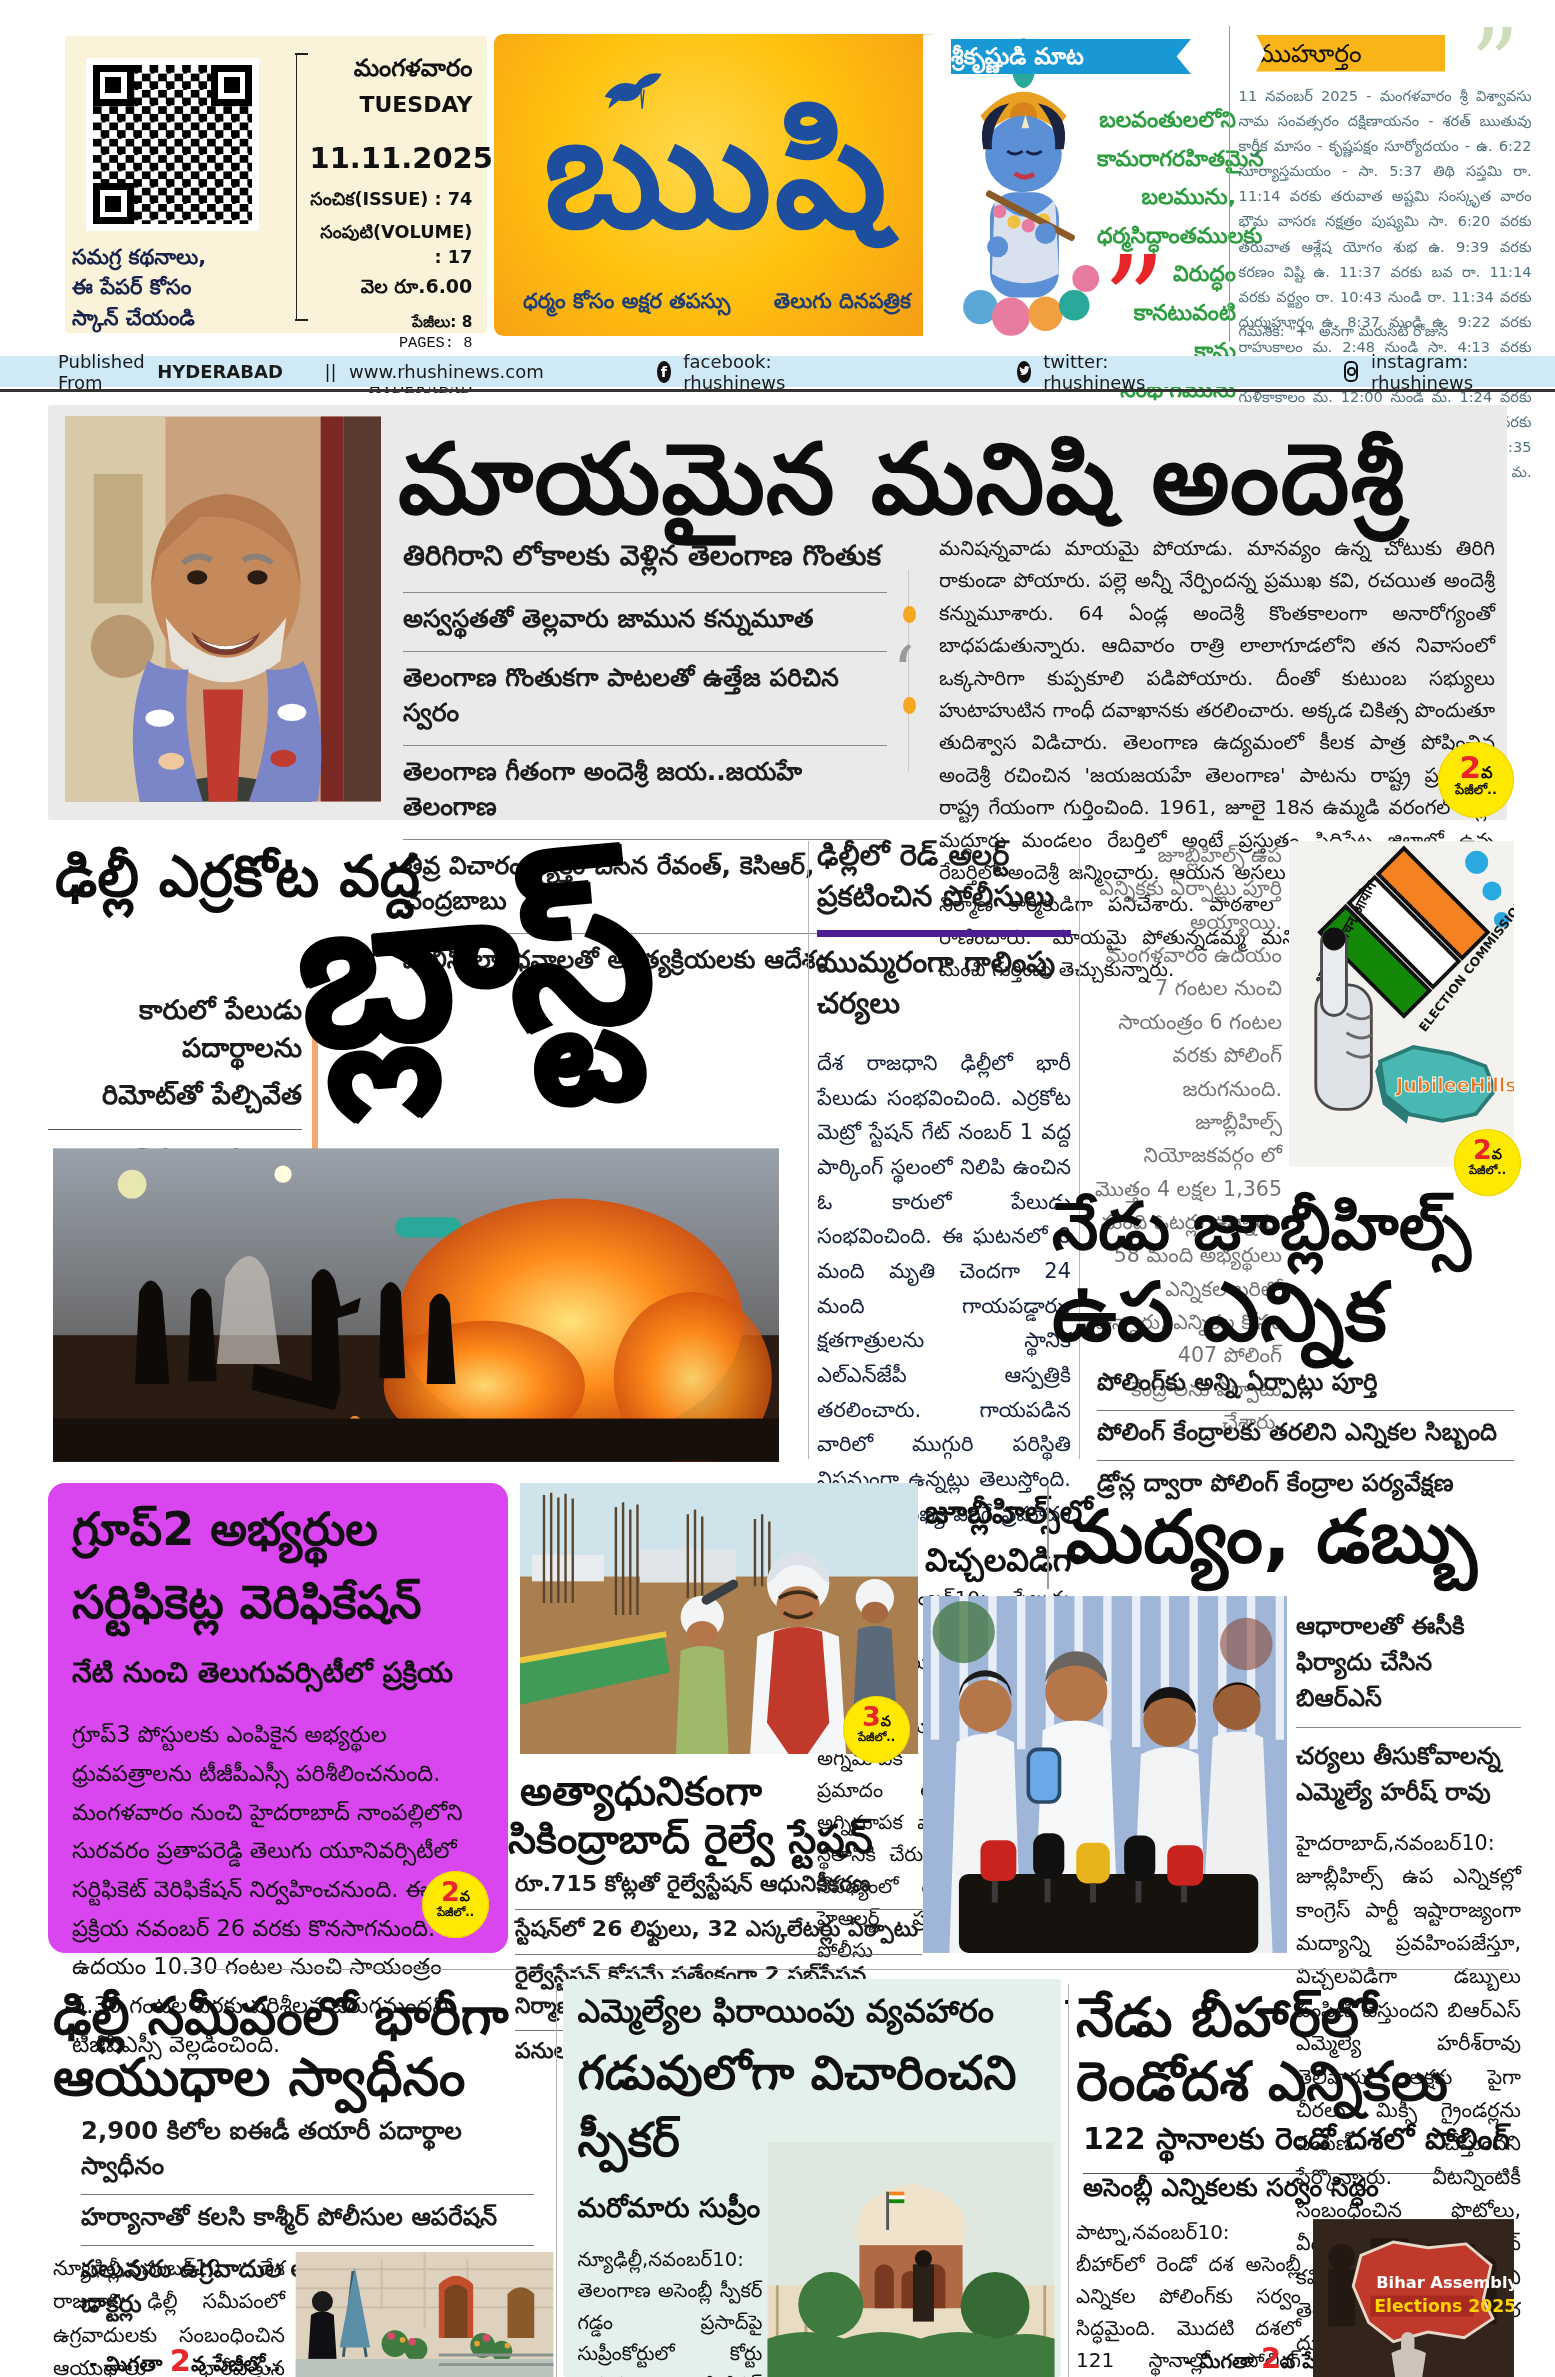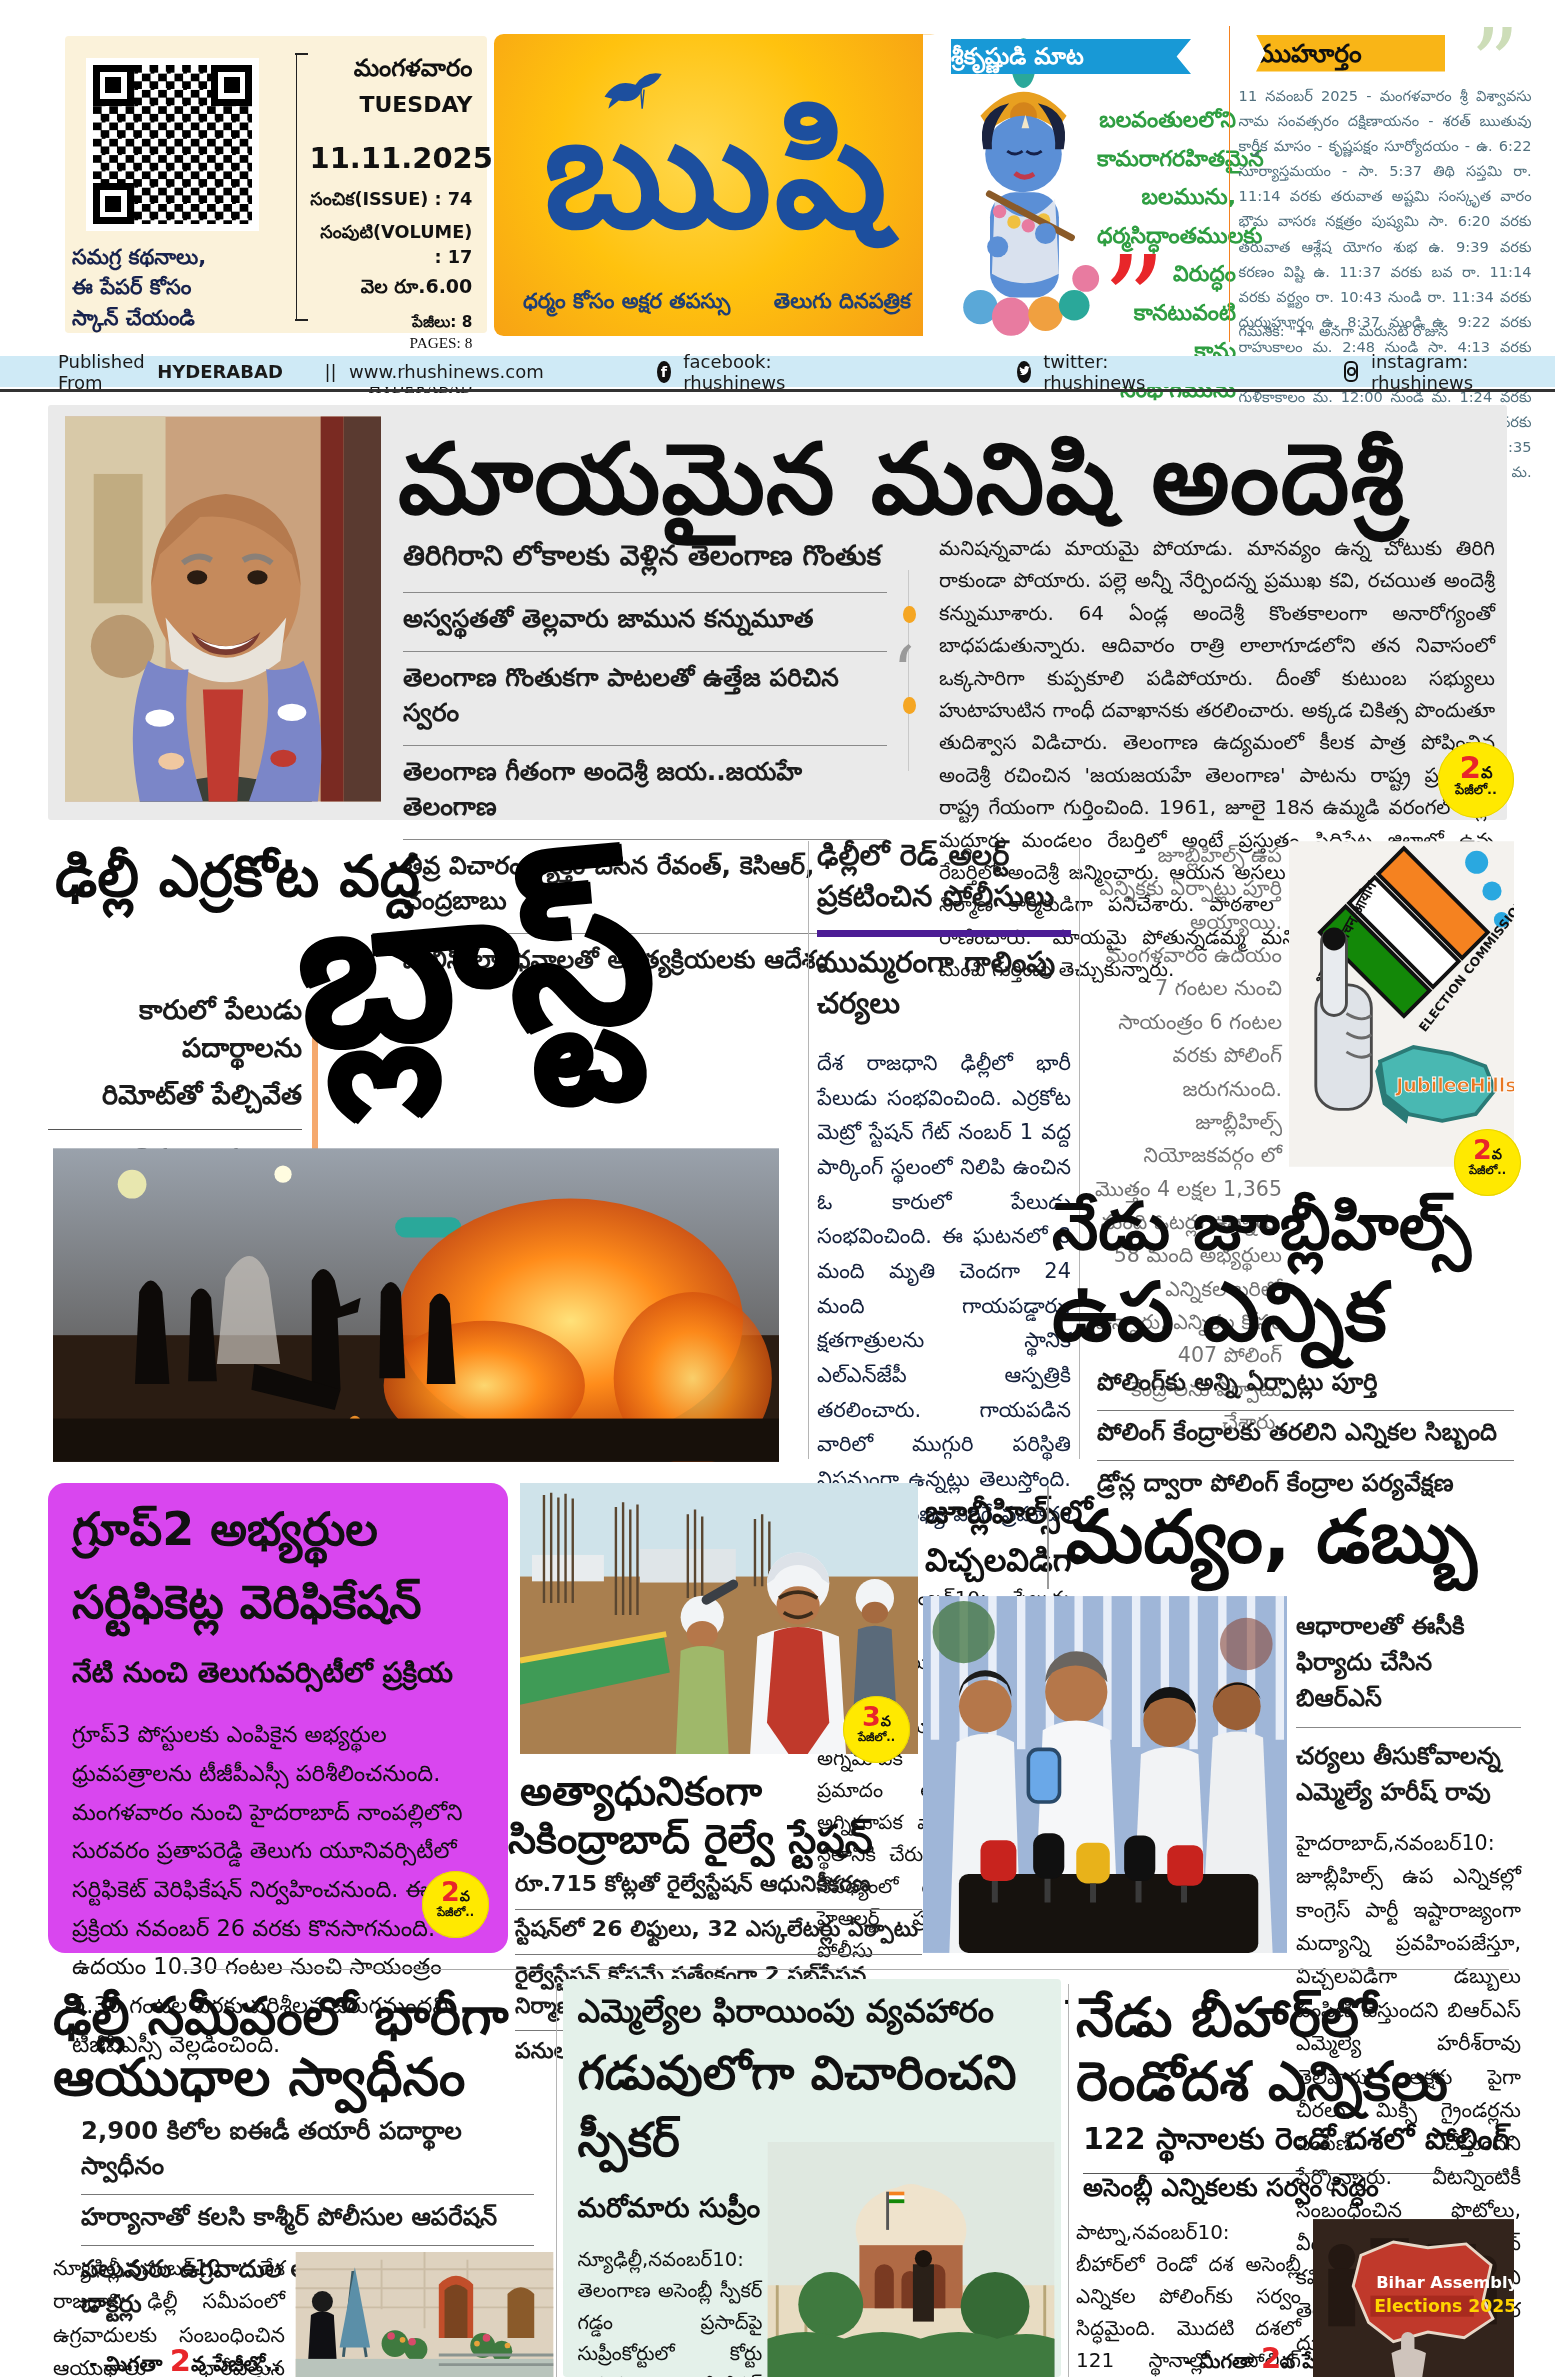--- a/index.html
+++ b/index.html
@@ -15,21 +15,21 @@
   .qr{background:#fff;position:relative}
   .qr .mods{position:absolute;inset:6.7px;background:repeating-conic-gradient(#000 0 25%,#fff 0 50%);background-size:16.3px 16.3px}
   .finder{position:absolute;width:41px;height:41px;border:7.7px solid #000;background:#fff}
   .finder::after{content:"";position:absolute;inset:5.8px;background:#000}
   .datecol{border-left:1.9px solid #222;padding-left:12.5px}
   .datecol .tick{position:absolute;left:-1.9px;width:12.5px;height:1.9px;background:#222}
   .masthead{background:radial-gradient(circle at 45% 40%,#ffd84d 0%,#ffc20e 45%,#f59a16 100%);border-radius:9.6px}
   .masttitle{color:#1d4f9e;font-weight:900;letter-spacing:2.9px}
   .krishnabanner{background:#1899d6;color:#fff;font-weight:bold;clip-path:polygon(0 0,100% 0,94% 50%,100% 100%,0 100%)}
   .quote-green{color:#2f9e41;font-weight:bold}
-  .muhtitle{background:#f9b517;color:#111;font-weight:700;clip-path:polygon(0 0,100% 0,100% 100%,0 100%,5% 50%)}
+  .muhtitle{background:#f9b517;color:#111;font-weight:400;clip-path:polygon(0 0,100% 0,100% 100%,0 100%,5% 50%)}
   .muhbody{color:#51707e;line-height:1.72}
   .bigquote{font-family:"DejaVu Serif","Liberation Serif",serif;line-height:1}
   
   .pubbar{background:#cfeaf6;display:flex;align-items:center;gap:12.5px;font-size:18px;color:#1a1a1a}
   .icircle{display:inline-flex;width:22px;height:22px;border-radius:50%;background:#111;color:#fff;align-items:center;justify-content:center;font-weight:bold;font-size:14.4px}
   .isquare{display:inline-flex;width:21px;height:21px;border-radius:5.8px;border:2.4px solid #111;align-items:center;justify-content:center}
   .isquare i{display:block;width:8.6px;height:8.6px;border:2.4px solid #111;border-radius:50%}
   
   .graysec{background:#eaeaea;border-radius:2.9px}
   .rule{border-bottom:1.4px solid #8a8a8a}
@@ -69,21 +69,21 @@
 <div class="abs datecol rt" style="left:296px;top:53px;width:183px;height:268px;padding-right:6.7px">
   <span class="tick" style="top:0"></span>
     <span class="tick" style="bottom:0"></span>
   <div class="b" style="font-size:24px;margin-top:1px">మంగళవారం</div>
   <div class="b" style="font-size:22px;margin-top:3.8px">TUESDAY</div>
   <div class="b" style="font-size:29px;margin-top:24px">11.11.2025</div>
   <div class="b" style="font-size:17.7px;margin-top:14.4px">సంచిక(ISSUE) : 74</div>
   <div class="b" style="font-size:17.7px;margin-top:7.7px">సంపుటి(VOLUME) : 17</div>
   <div class="b" style="font-size:19px;margin-top:7.7px">వెల రూ.6.00</div>
   <div class="b" style="font-size:15.3px;margin-top:11.5px">పేజీలు: 8</div>
-  <div style="font-size:15.3px;font-family:Liberation Serif, serif">PAGES: 8</div>
+  <div style="font-size:15.3px;font-family:Liberation Mono, monospace">PAGES: 8</div>
   <div class="b" style="font-size:16.3px;margin-top:3.8px">హైదరాబాద్</div>
   <div style="font-size:15.3px;font-family:'DejaVu Serif','Liberation Serif',serif">HYDERABAD</div>
 </div>
 
 <div class="abs masthead" style="left:494px;top:34px;width:446px;height:302px">
   <svg class="abs" style="left:101px;top:29px" width="81" height="58" viewBox="0 0 170 120">
     <path d="M20 70 Q45 30 85 45 Q105 15 140 22 Q128 45 100 52 Q90 85 50 78 L28 95 Q30 82 36 74 Z" fill="#1d4f9e"></path>
     <path d="M96 55 L99 95 L103 55" stroke="#1d4f9e" stroke-width="3" fill="none"></path>
   </svg>
   <div class="abs masttitle" style="left:0;top:58px;width:100%;text-align:center;font-size:158px;line-height:1">ఋషి</div>

